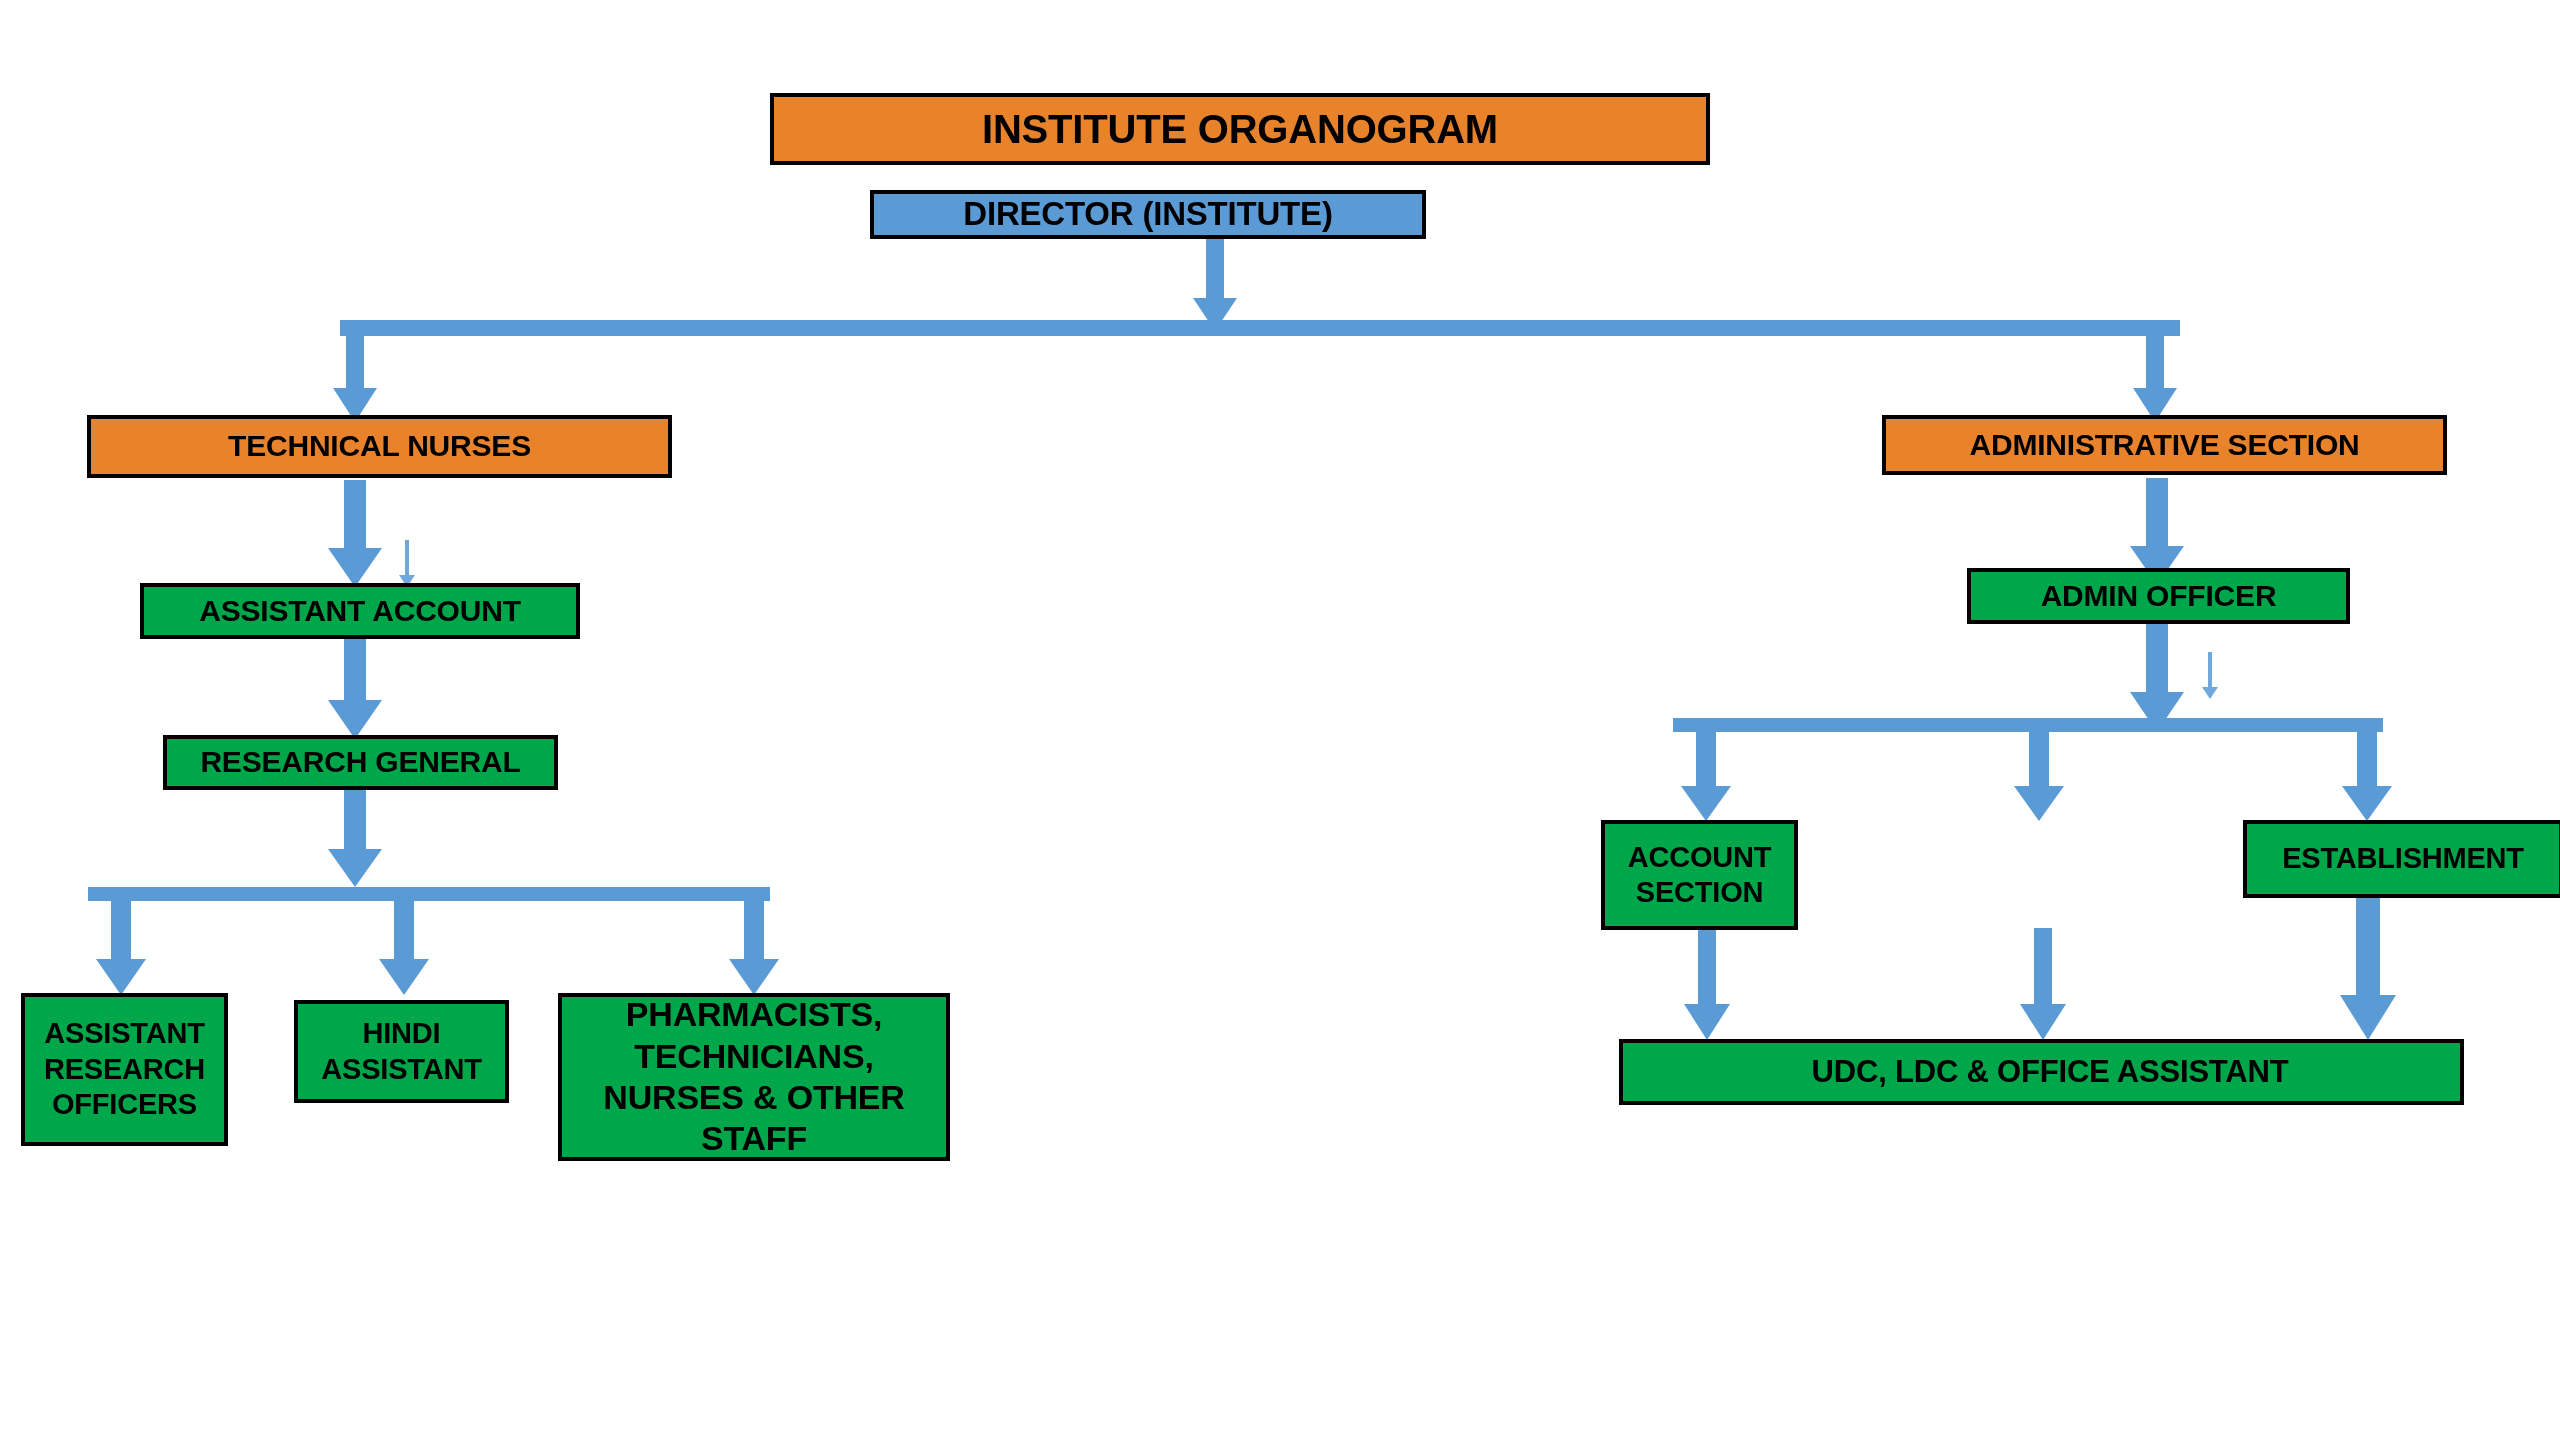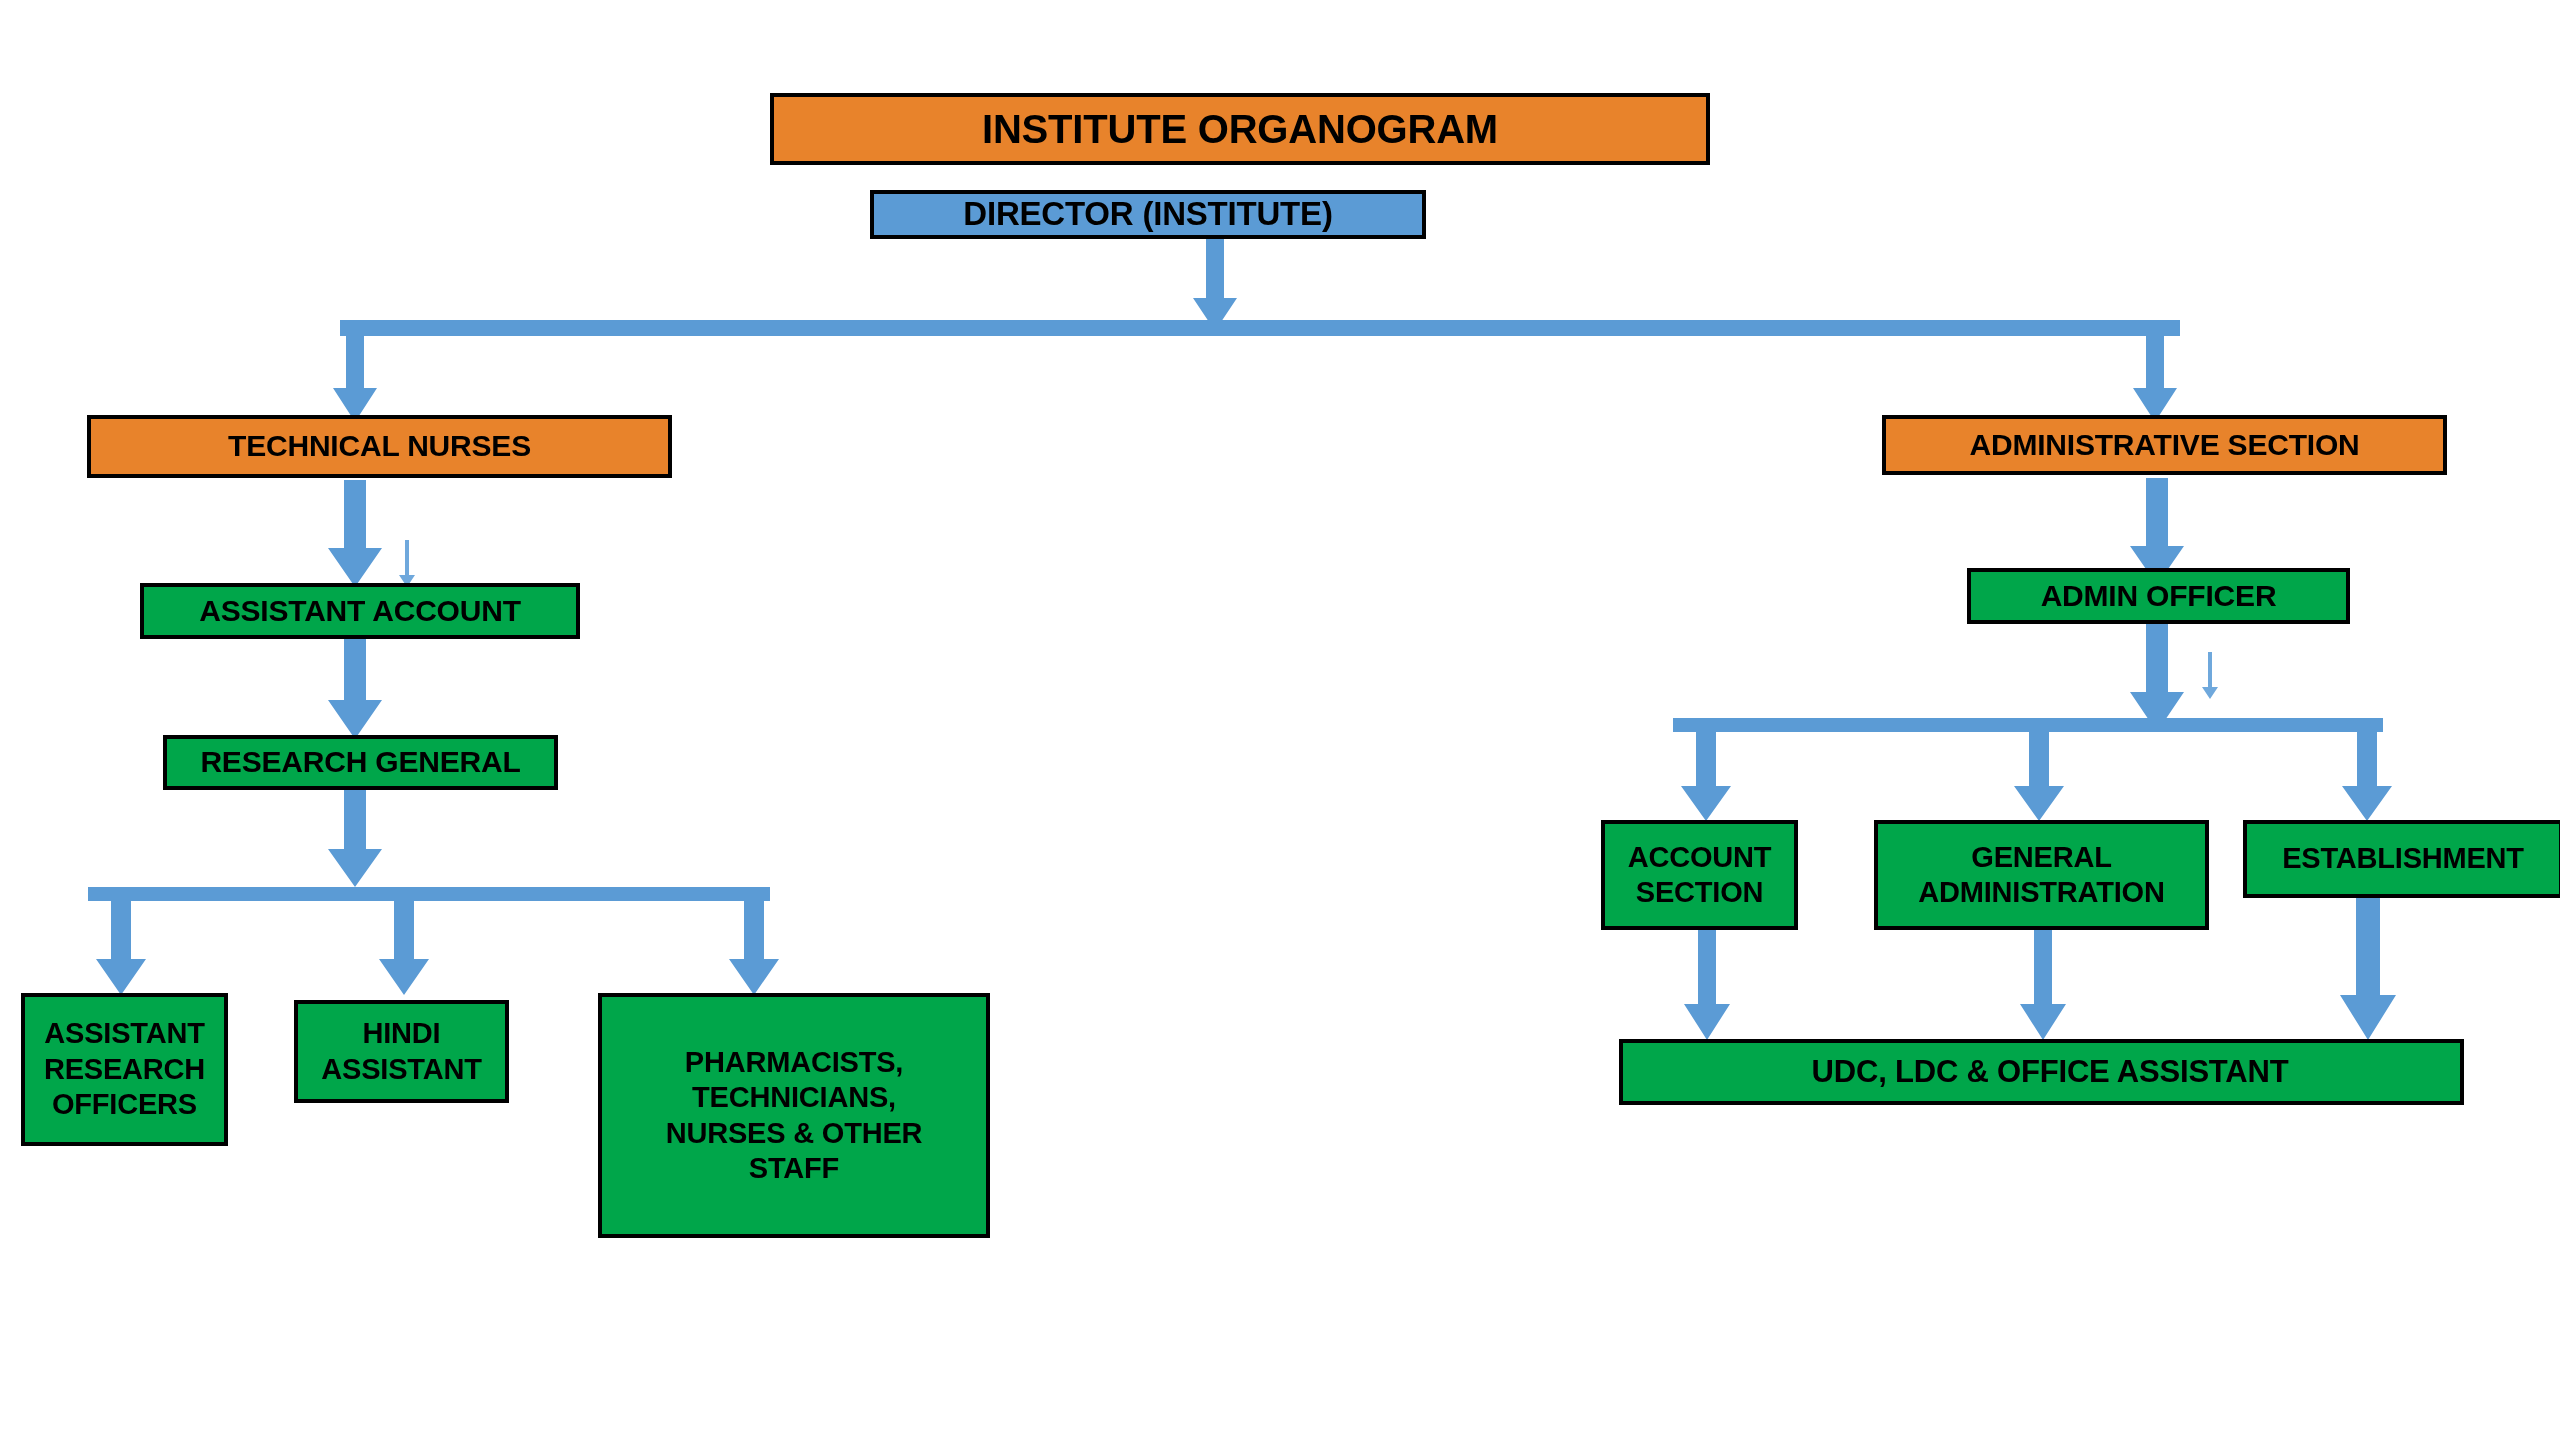--- a/index.html
+++ b/index.html
@@ -145,32 +145,30 @@
 
   <div class="node green" style="left:140px; top:583px; width:440px; height:56px; font-size:30px;">ASSISTANT ACCOUNT</div>
 
   <div class="node green" style="left:1967px; top:568px; width:383px; height:56px; font-size:30px;">ADMIN OFFICER</div>
 
   <div class="node green" style="left:163px; top:735px; width:395px; height:55px; font-size:30px;">RESEARCH GENERAL</div>
 
   <div class="node green" style="left:1601px; top:820px; width:197px; height:110px; font-size:29px;">ACCOUNT
 SECTION</div>
 
-  <div class="node green" style="left:1874px; top:820px; width:335px; height:110px; font-size:29px;">GENERAL
-ADMINISTRATION</div>
 
   <div class="node green" style="left:2243px; top:820px; width:320px; height:78px; font-size:29px;">ESTABLISHMENT</div>
 
   <div class="node green" style="left:21px; top:993px; width:207px; height:153px; font-size:29px;">ASSISTANT
 RESEARCH
 OFFICERS</div>
 
   <div class="node green" style="left:294px; top:1000px; width:215px; height:103px; font-size:29px;text-align:center;">HINDI
 ASSISTANT</div>
 
-  <div class="node green" style="left:558px; top:993px; width:392px; height:245px; font-size:29px;margin-left:40px;">PHARMACISTS,
+  <div class="node green" style="left:558px; top:993px; width:392px; height:168px; font-size:34px;">PHARMACISTS,
 TECHNICIANS,
 NURSES &amp; OTHER
 STAFF</div>
 
   <div class="node green" style="left:1619px; top:1039px; width:845px; height:66px; font-size:31px;padding-left:23px;">UDC, LDC &amp; OFFICE ASSISTANT</div>
 
 </div>
 
 </body></html>

